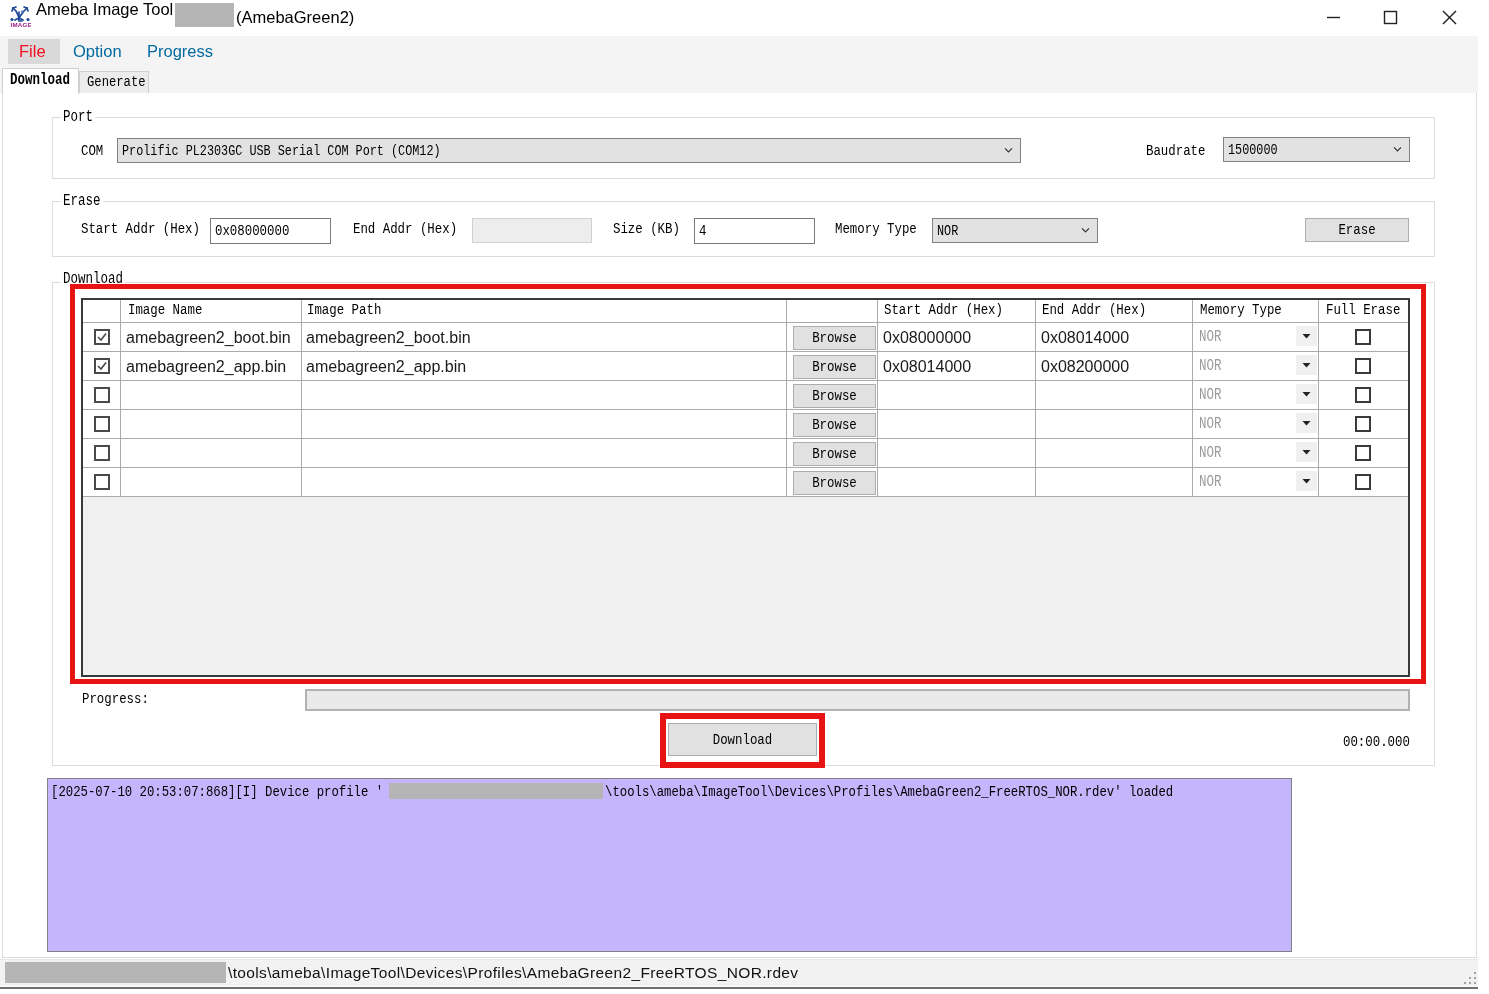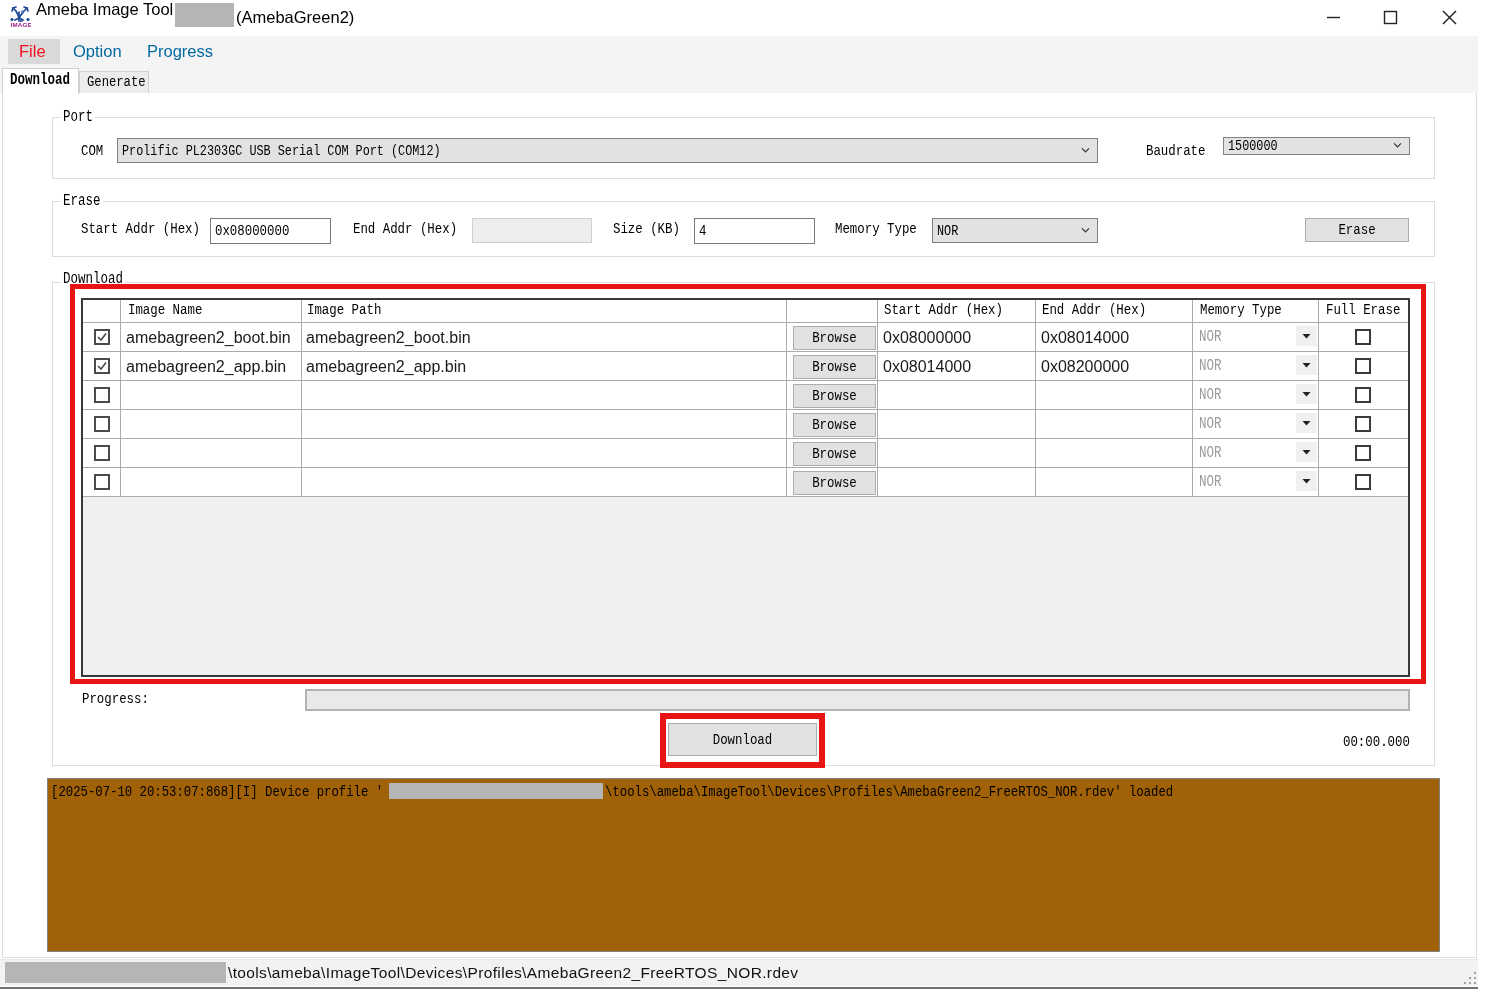--- a/index.html
+++ b/index.html
@@ -82,28 +82,28 @@
   <div class="abs mono" style="left:87px;top:8px;font-size:12.2px;color:#000;z-index:4;transform:scaleY(1.25);transform-origin:left center">Generate</div>
 </div>
 
 <div class="abs" style="left:2px;top:92px;width:1475px;height:866px;background:#fff;border:1px solid #dcdcdc;border-top:none"></div>
 <div class="abs" style="left:2px;top:92px;width:1475px;height:1px;background:#d9d9d9;z-index:1"></div>
 
 <div class="abs group" style="left:52px;top:117px;width:1383px;height:62px">
   <div class="grouplabel" style="left:8px">Port</div>
 </div>
 <div class="lbl" style="left:81px;top:144px">COM</div>
-<div class="combo" style="left:117px;top:138px;width:981px;height:25px">
+<div class="combo" style="left:117px;top:138px;width:904px;height:25px">
   <span class="ctext">Prolific PL2303GC USB Serial COM Port (COM12)</span>
   <svg class="chev" viewBox="0 0 9 9">
       <path d="M1 3 L4.5 6.5 L8 3" fill="none" stroke="#333" stroke-width="1.2"></path>
     </svg>
 </div>
 <div class="lbl" style="left:1146px;top:144px">Baudrate</div>
-<div class="combo" style="left:1223px;top:137px;width:187px;height:18px">
+<div class="combo" style="left:1223px;top:137px;width:187px;height:25px">
   <span class="ctext">1500000</span>
   <svg class="chev" viewBox="0 0 9 9">
       <path d="M1 3 L4.5 6.5 L8 3" fill="none" stroke="#333" stroke-width="1.2"></path>
     </svg>
 </div>
 
 <div class="abs group" style="left:52px;top:201px;width:1383px;height:56px">
   <div class="grouplabel" style="left:8px">Erase</div>
 </div>
 <div class="lbl" style="left:81px;top:222px">Start Addr (Hex)</div>
@@ -238,21 +238,21 @@
 
 <div class="lbl" style="left:82px;top:692px">Progress:</div>
 <div class="abs" style="left:305px;top:689px;width:1105px;height:22px;background:#e9e9e9;border:2px solid #b2b2b2"></div>
 
 <div class="redbox" style="left:660px;top:713px;width:165px;height:55px;border-width:6px"></div>
 <div class="btn" style="left:668px;top:723px;width:149px;height:33px">
     <span>Download</span>
   </div>
 <div class="lbl" style="left:1343px;top:735px">00:00.000</div>
 
-<div class="abs" style="left:47px;top:778px;width:1393px;height:174px;background:#a16207;border:1px solid #828282">
+<div class="abs" style="left:47px;top:778px;width:1245px;height:174px;background:#c4b5fd;border:1px solid #828282">
   <div class="abs mono" style="left:3px;top:6px;font-size:12.3px;color:#000;white-space:pre;transform:scaleY(1.25);transform-origin:left center">[2025-07-10 20:53:07:868][I] Device profile '</div>
   <div class="abs redact" style="left:341px;top:4px;width:214px;height:16px"></div>
   <div class="abs mono" style="left:557px;top:6px;font-size:12.3px;color:#000;white-space:pre;transform:scaleY(1.25);transform-origin:left center">\tools\ameba\ImageTool\Devices\Profiles\AmebaGreen2_FreeRTOS_NOR.rdev' loaded</div>
 </div>
 
 <div class="abs" style="left:0;top:959px;width:1478px;height:1px;background:#e6e6e6"></div>
 <div class="abs" style="left:0;top:960px;width:1478px;height:26px;background:#f2f2f2">
   <div class="abs redact" style="left:5px;top:2px;width:221px;height:21px"></div>
   <div class="abs" style="left:228px;top:4px;font-size:15.5px;letter-spacing:0.36px;color:#111">\tools\ameba\ImageTool\Devices\Profiles\AmebaGreen2_FreeRTOS_NOR.rdev</div>
   <svg class="abs" style="left:1462px;top:11px" width="16" height="14" viewBox="0 0 16 14">

